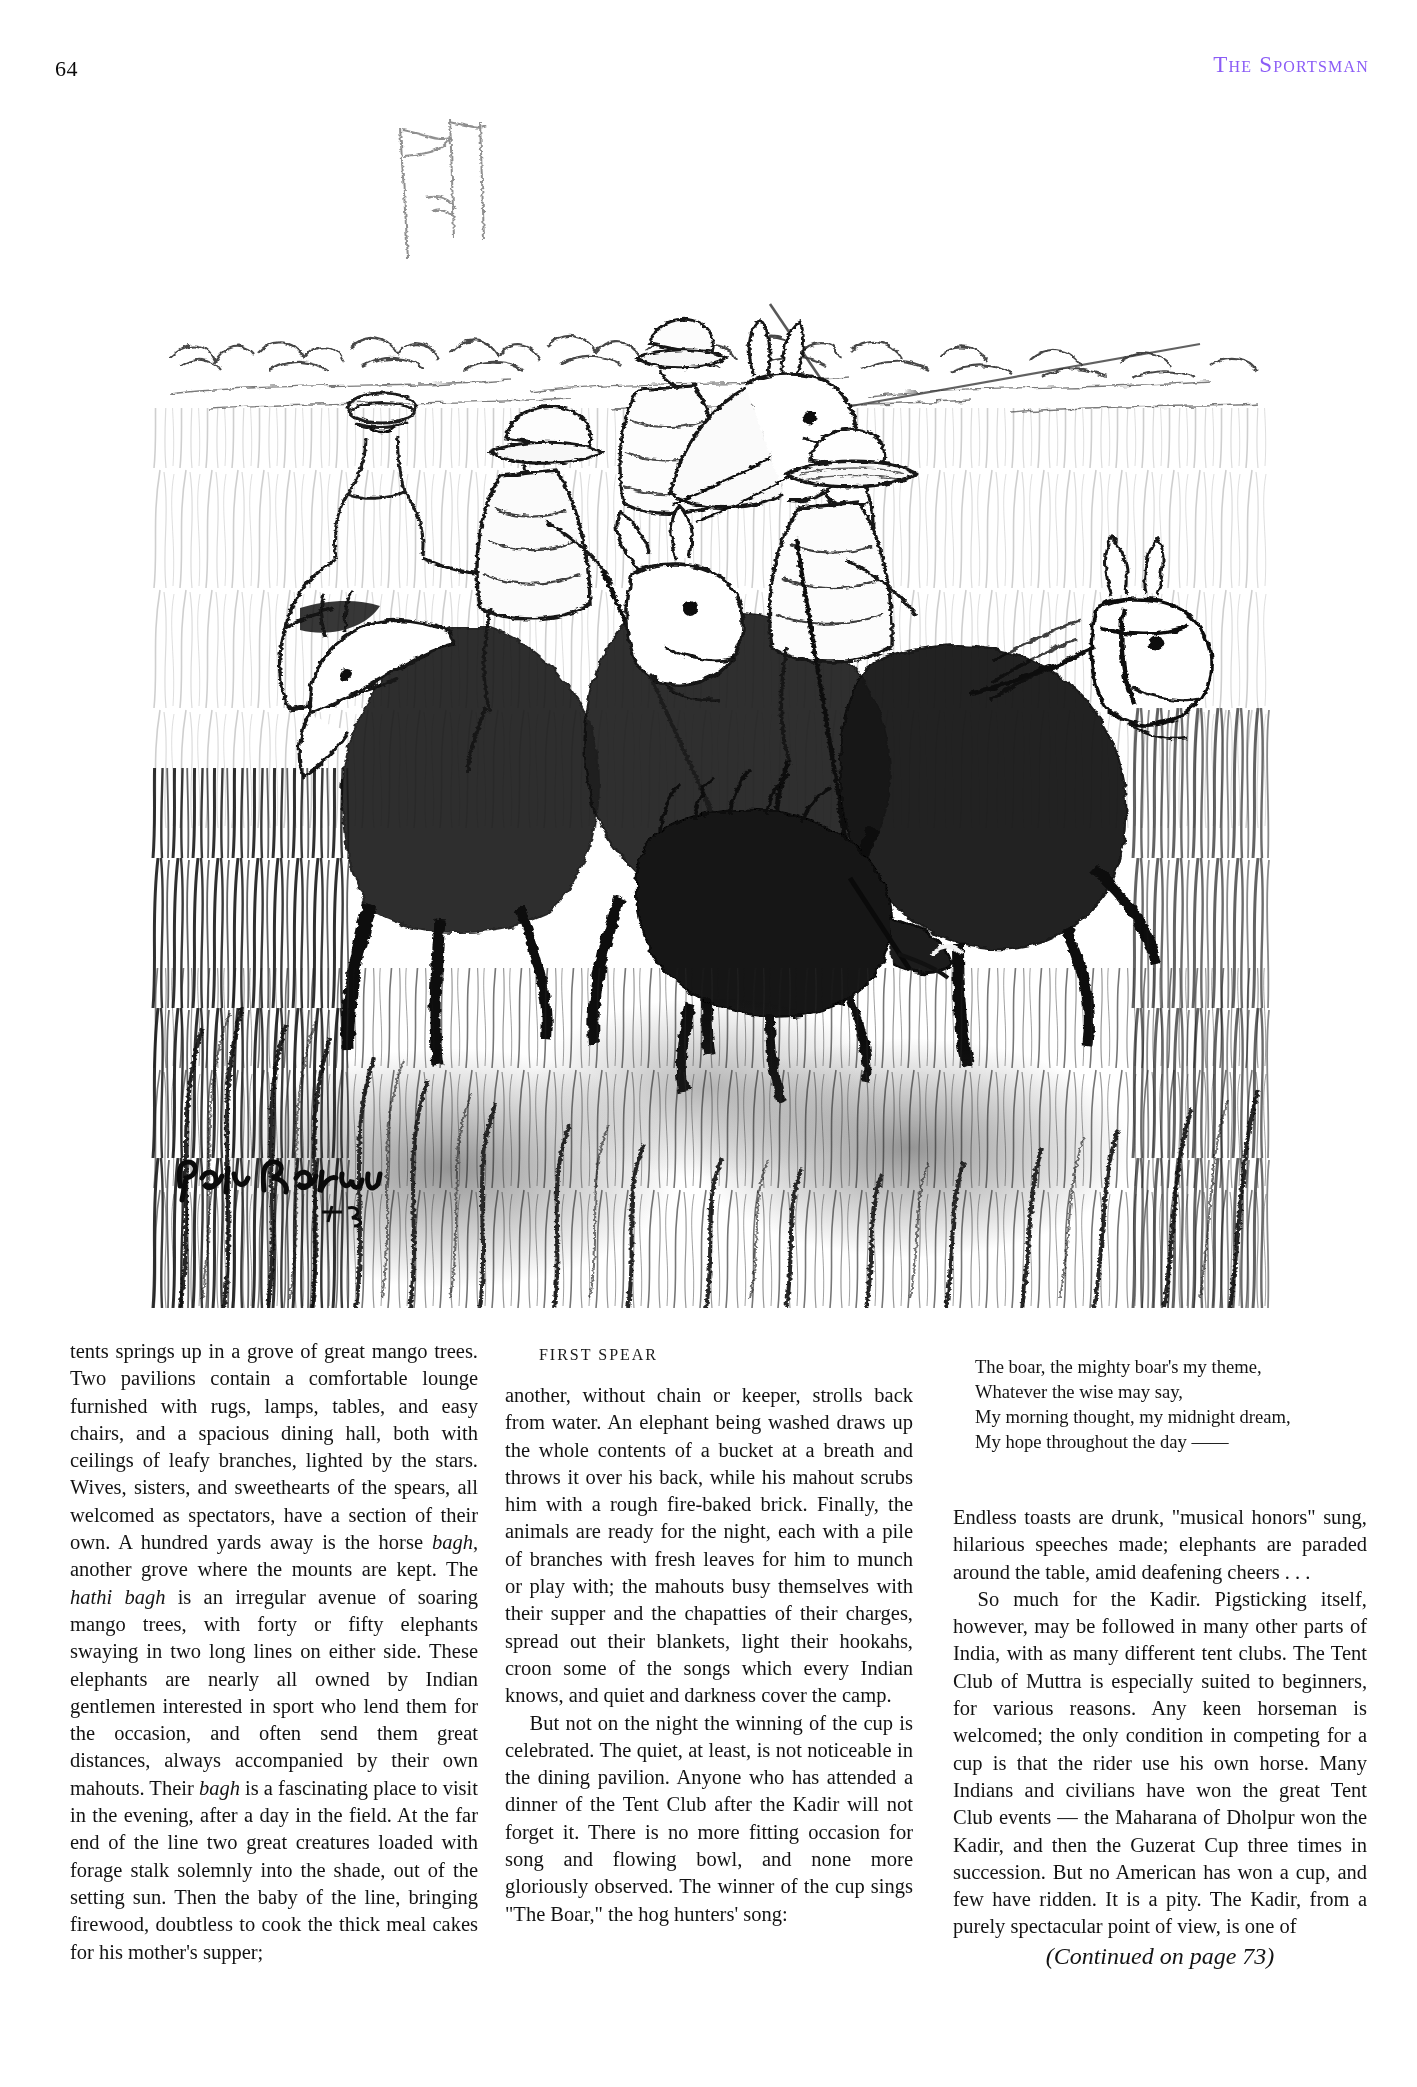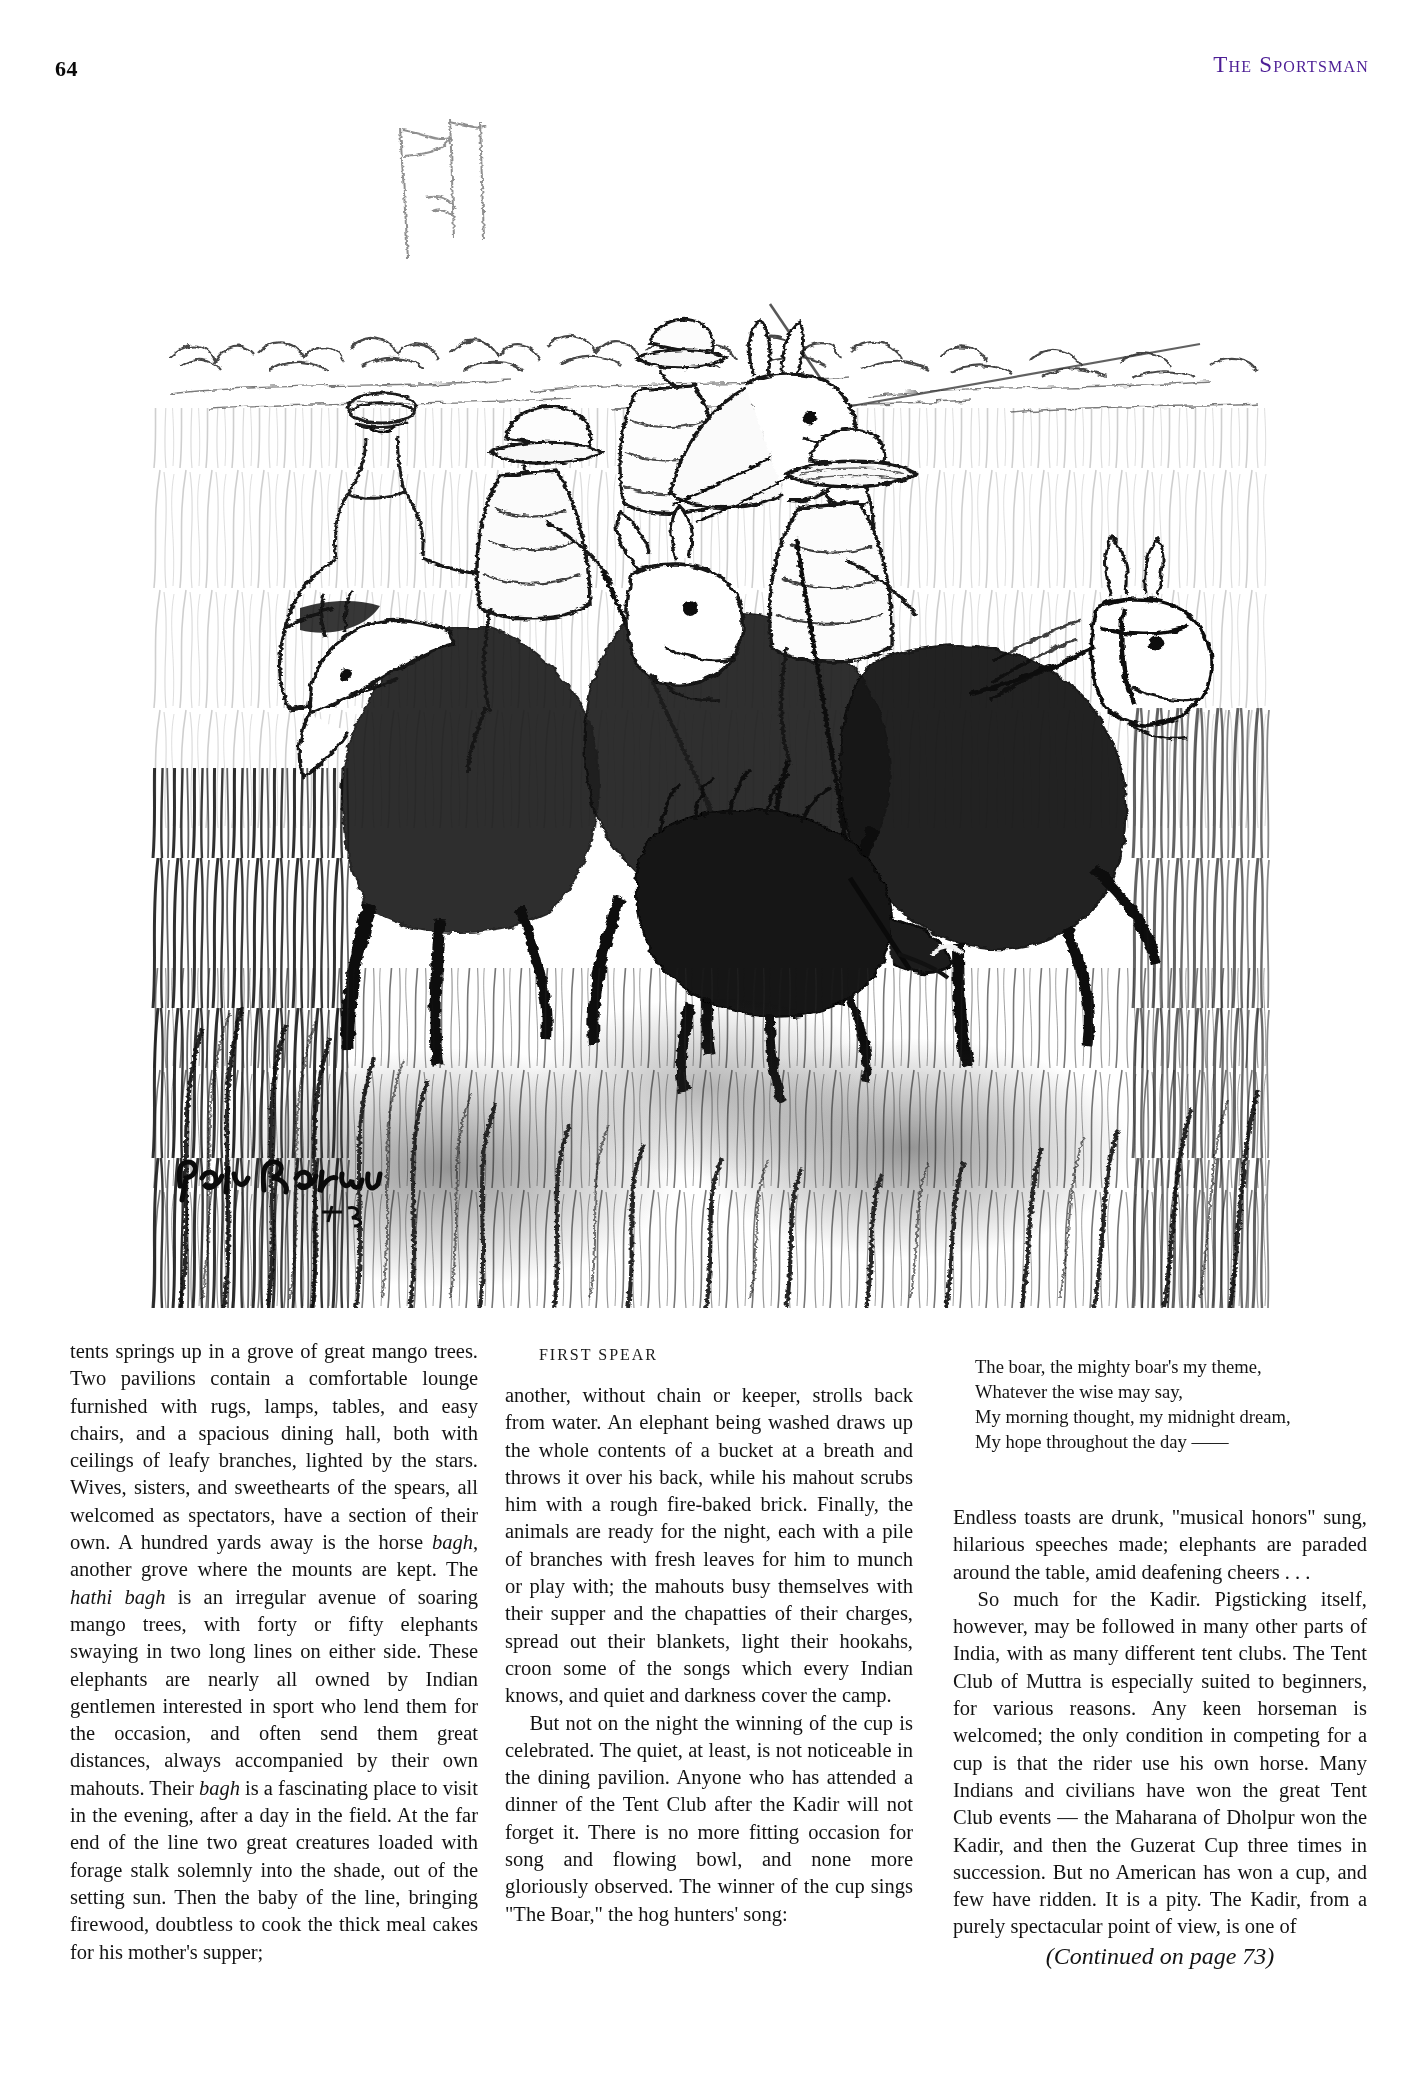--- a/index.html
+++ b/index.html
@@ -22,32 +22,32 @@
     top: 52px;
     left: 55px;
     right: 48px;
     height: 36px;
   }
   .folio {
     position: absolute;
     left: 0;
     top: 4px;
     font-size: 22px;
-    font-weight: bold;
+    font-weight: normal;
     letter-spacing: 0.5px;
     color: #0a0a0a;
   }
   .magazine-title {
     position: absolute;
     right: 0;
     top: 0;
     font-size: 23px;
     letter-spacing: 1.2px;
     font-variant: small-caps;
-    color: #4c1d95;
+    color: #8b5cf6;
     white-space: nowrap;
   }
 
   
   .plate {
     position: absolute;
     left: 150px;
     top: 108px;
     width: 1120px;
     height: 1200px;

